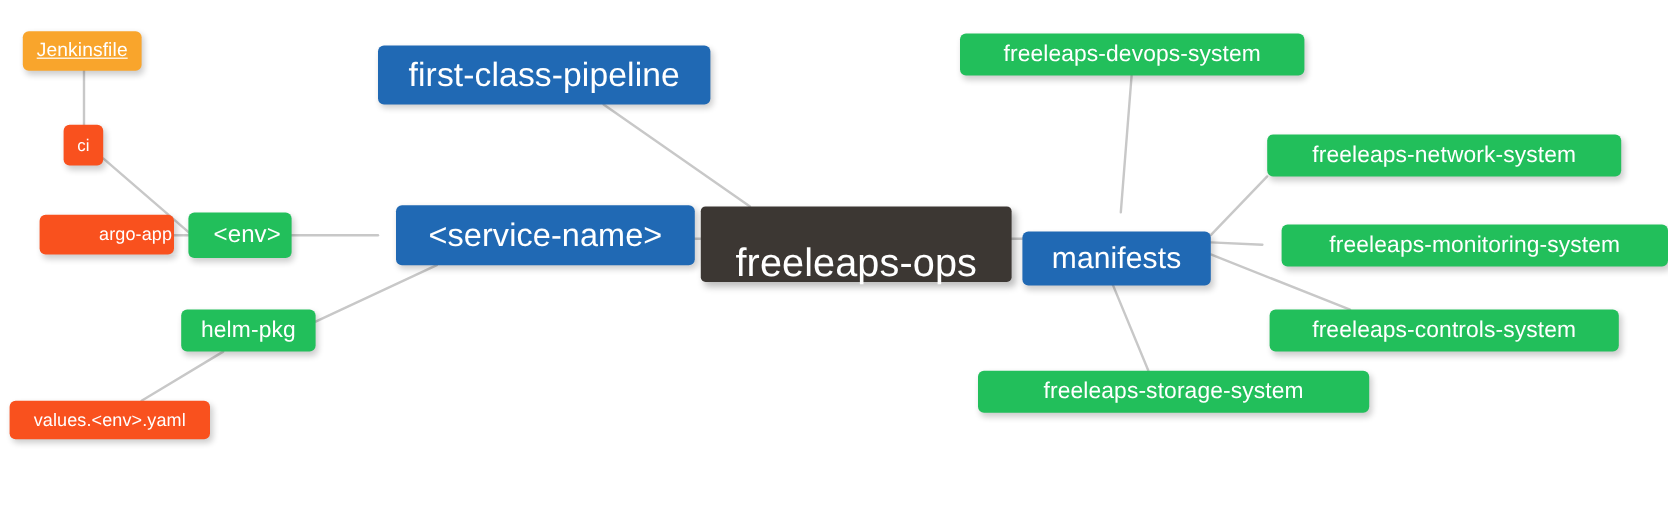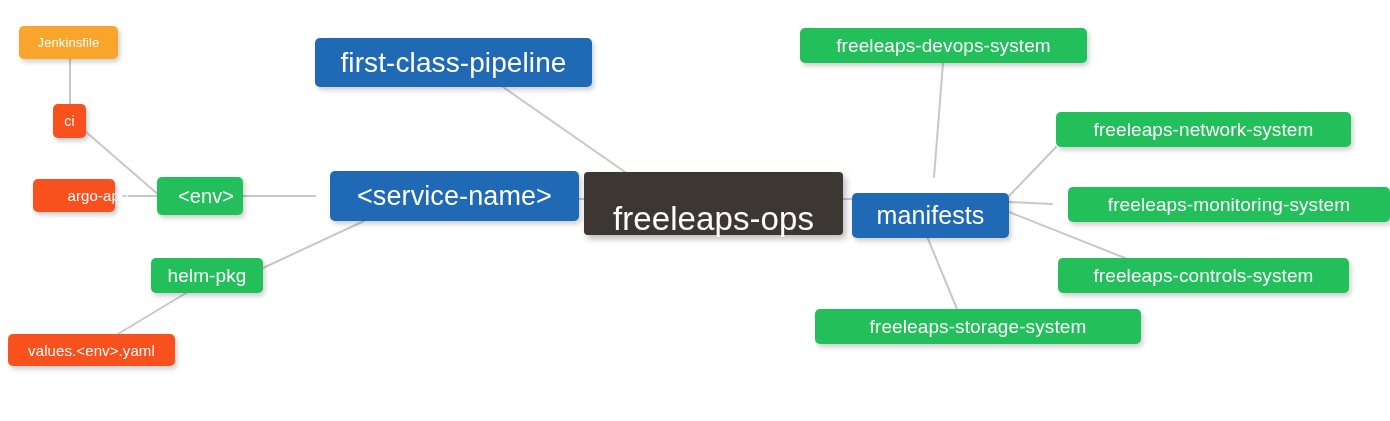--- a/index.html
+++ b/index.html
@@ -62,27 +62,27 @@
       <line x1="503" y1="87" x2="625" y2="172" stroke="#c8c8c8" stroke-width="2" stroke-linecap="round"></line>
       <line x1="570" y1="199" x2="584" y2="199" stroke="#c8c8c8" stroke-width="2" stroke-linecap="round"></line>
       <line x1="843" y1="199" x2="852" y2="199" stroke="#c8c8c8" stroke-width="2" stroke-linecap="round"></line>
       <line x1="934" y1="177" x2="943" y2="63" stroke="#c8c8c8" stroke-width="2" stroke-linecap="round"></line>
       <line x1="1009" y1="196" x2="1056" y2="147" stroke="#c8c8c8" stroke-width="2" stroke-linecap="round"></line>
       <line x1="1009" y1="202" x2="1052" y2="204" stroke="#c8c8c8" stroke-width="2" stroke-linecap="round"></line>
       <line x1="1009" y1="212" x2="1125" y2="258" stroke="#c8c8c8" stroke-width="2" stroke-linecap="round"></line>
       <line x1="921" y1="222" x2="957" y2="309" stroke="#c8c8c8" stroke-width="2" stroke-linecap="round"></line>
     </svg>
   <div id="node-layer">
-      <div class="node" style="left: 19px; top: 26px; width: 99px; height: 33px; background: rgb(249, 165, 44); font-size: 13px;">
+      <div class="node" style="left: 19px; top: 26px; width: 99px; height: 33px; background: rgb(249, 165, 44); font-size: 16px; text-decoration: underline;">
         <span>Jenkinsfile</span>
       </div>
       <div class="node" style="left: 53px; top: 104px; width: 33px; height: 34px; background: rgb(249, 81, 30); font-size: 14px;">
         <span>ci</span>
       </div>
-      <div class="node" style="left: 33px; top: 179px; width: 82px; height: 33px; background: rgb(249, 81, 30); font-size: 15px; padding-left: 48px;">
+      <div class="node" style="left: 33px; top: 179px; width: 112px; height: 33px; background: rgb(249, 81, 30); font-size: 15px; padding-left: 48px;">
         <span>argo-app</span>
       </div>
       <div class="node" style="left: 157px; top: 177px; width: 86px; height: 38px; background: rgb(34, 191, 91); font-size: 20px; padding-left: 12px;">
         <span>&lt;env&gt;</span>
       </div>
       <div class="node" style="left: 151px; top: 258px; width: 112px; height: 35px; background: rgb(34, 191, 91); font-size: 19px;">
         <span>helm-pkg</span>
       </div>
       <div class="node" style="left: 8px; top: 334px; width: 167px; height: 32px; background: rgb(249, 81, 30); font-size: 15px;">
         <span>values.&lt;env&gt;.yaml</span>

